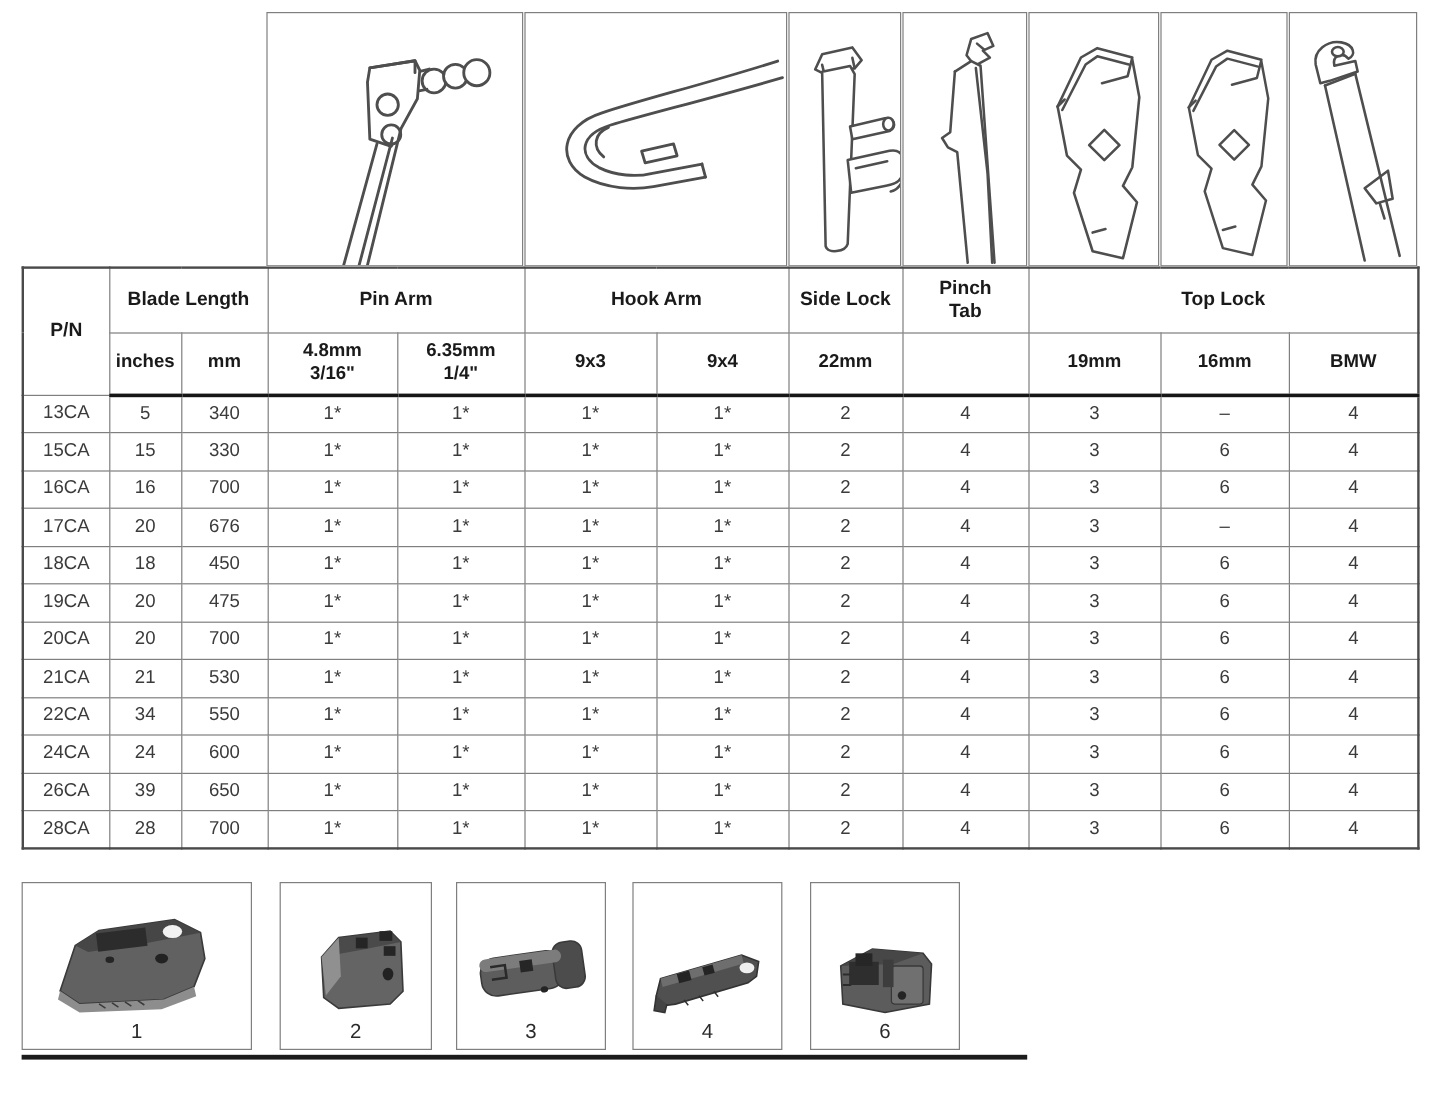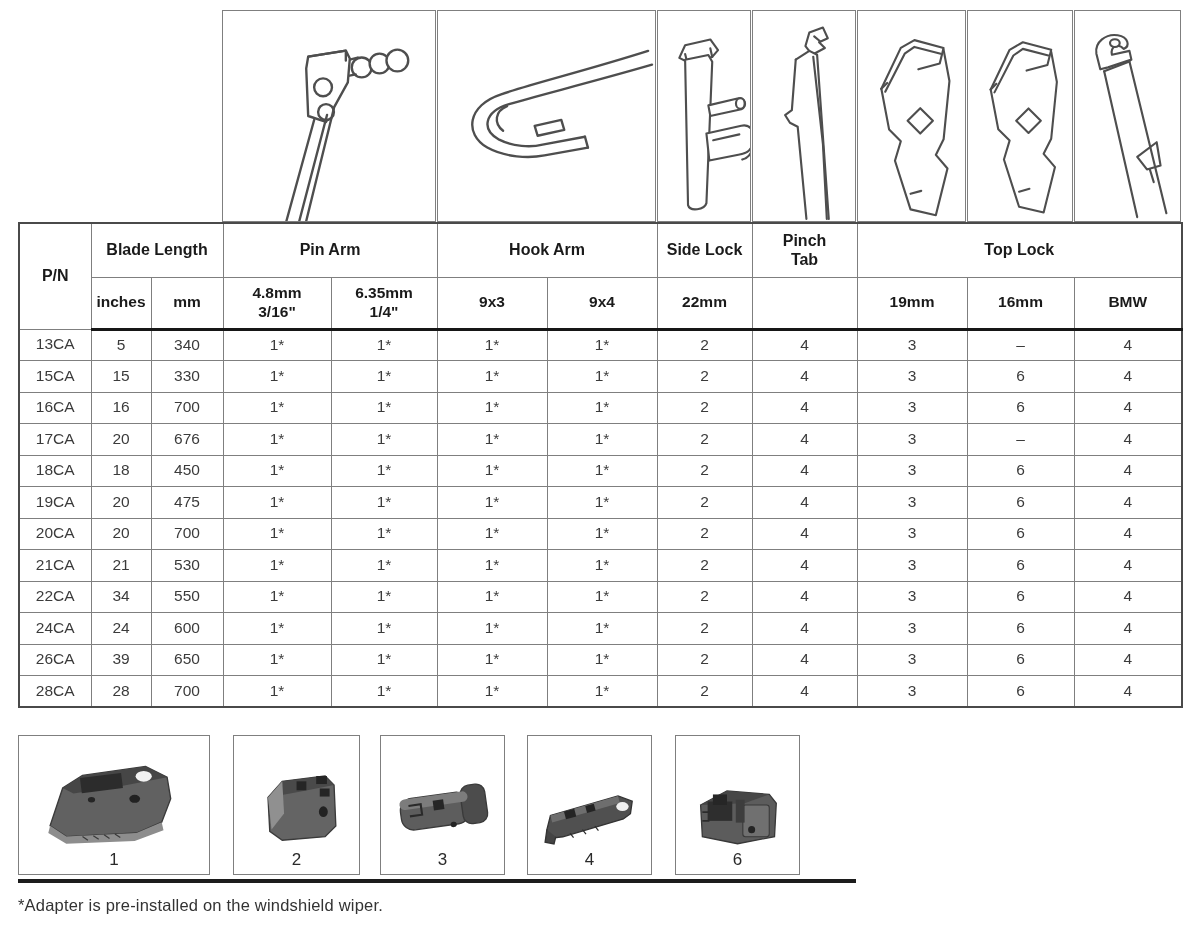--- a/index.html
+++ b/index.html
@@ -453,14 +453,13 @@
         <rect x="60" y="46" width="10" height="26" fill="#3d3d3d"></rect>
         <ellipse cx="78" cy="80" rx="4" ry="4" fill="#242424"></ellipse>
         <path d="M22,60 h8 M22,70 h8" stroke="#2c2c2c" stroke-width="2"></path>
       </svg>
       <div class="adapter-num">6</div>
     </div>
   </div>
 
   <div class="thick-rule"></div>
 
-  <p class="footnote">*Adapter is pre-installed on the windshield wiper.</p>
 </div>
 
 </body></html>

